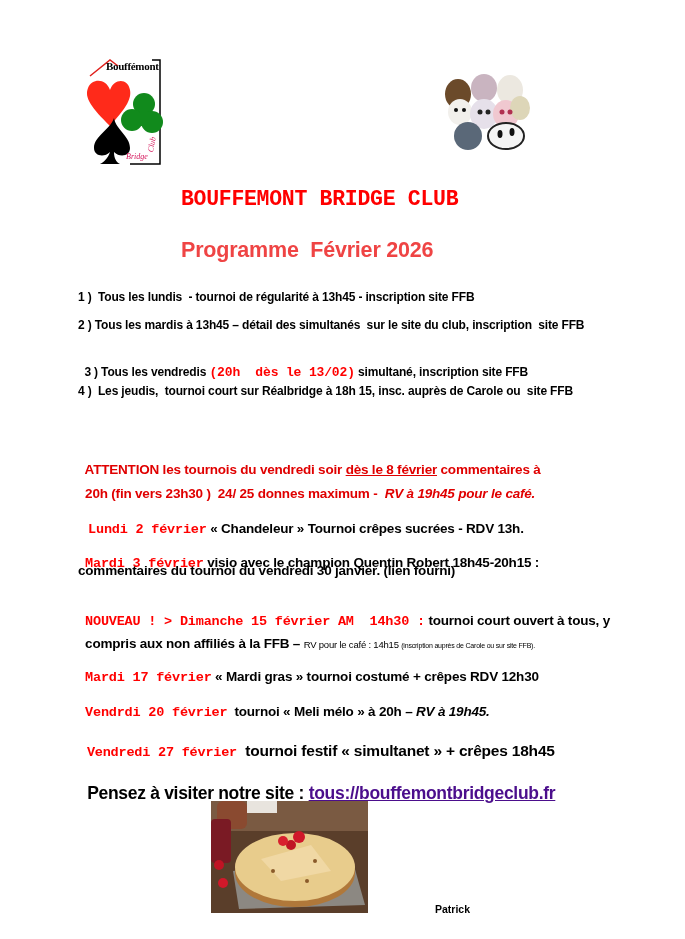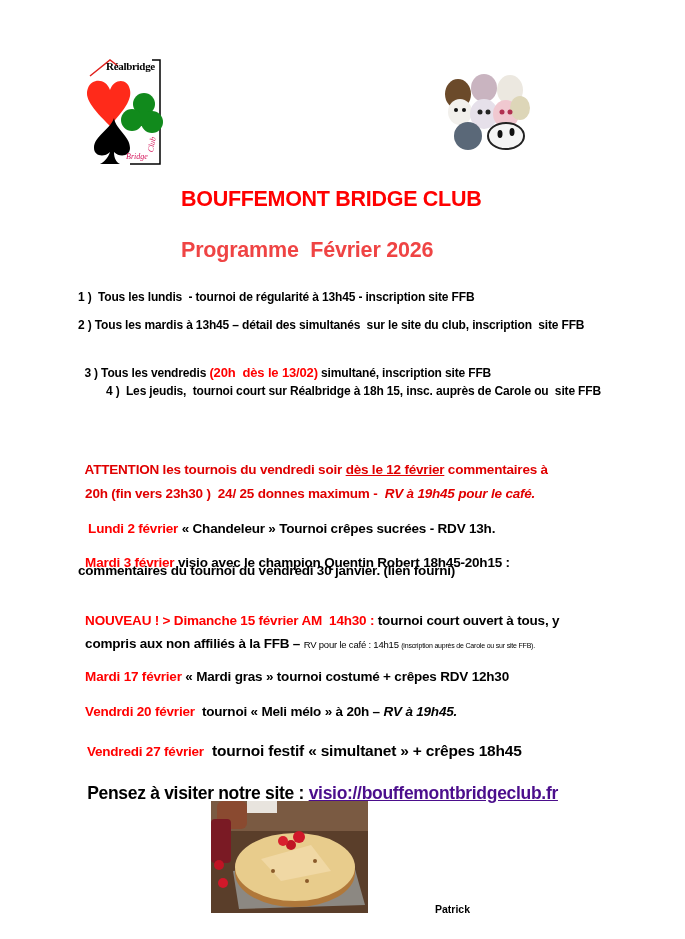--- a/index.html
+++ b/index.html
@@ -1,19 +1,19 @@
 <!DOCTYPE html>
 <html><head>
 <meta charset="utf-8">
 <style>
   html,body{margin:0;padding:0;background:#ffffff;}
   body{width:685px;height:939px;position:relative;overflow:hidden;font-family:"Liberation Sans","DejaVu Sans",sans-serif;color:#000;}
   .abs{position:absolute;white-space:nowrap;}
   .b{font-weight:bold;}
-  .red{color:#ff0000;}
+  .red{color:#ff0000;font-family:Liberation Mono, monospace;}
   .redd{color:#e00000;}
   .green{color:#ef4444;}
   .link{color:#4b0e8c;text-decoration:underline;}
   .u{text-decoration:underline;}
   .i{font-style:italic;}
   .f12{font-size:12px;letter-spacing:-0.15px;}
   .f13{font-size:13.5px;letter-spacing:-0.2px;}
   .f10{font-size:9.5px;}
   .f7{font-size:7px;}
 </style>
@@ -29,21 +29,21 @@
 
     <path d="M28,70 C10,52 2,42 6,32 C10,22 24,22 28,34 C32,22 46,22 48,34 C50,44 42,54 28,70 Z" fill="#ff2a1a"></path>
 
     <circle cx="62" cy="48" r="11" fill="#118a1c"></circle>
     <circle cx="50" cy="64" r="11" fill="#118a1c"></circle>
     <circle cx="70" cy="66" r="11" fill="#118a1c"></circle>
     <rect x="58" y="56" width="8" height="14" fill="#118a1c"></rect>
 
     <path d="M32,62 C28,74 12,80 12,92 C12,100 22,102 28,96 C26,102 22,106 18,108 L38,108 C34,106 32,102 32,96 C38,102 48,100 48,92 C48,80 34,74 32,62 Z" fill="#000"></path>
   </svg>
-  <span class="abs b" style="left:24px;top:4px;font-family:'Liberation Serif',serif;font-size:11px;letter-spacing:-0.3px;">Réalbridge</span>
+  <span class="abs b" style="left:24px;top:4px;font-family:'Liberation Serif',serif;font-size:11px;letter-spacing:-0.3px;">Bouffémont</span>
   <span class="abs i" style="left:44px;top:96px;font-family:'Liberation Serif',serif;font-size:8px;color:#d4145a;">Bridge</span>
   <span class="abs i" style="left:62px;top:84px;font-family:'Liberation Serif',serif;font-size:8px;color:#d4145a;transform:rotate(-80deg);">Club</span>
 </div>
 
 <div class="abs" style="left:440px;top:72px;width:92px;height:80px;">
   <svg width="92" height="80" viewBox="0 0 92 80">
     <ellipse cx="18" cy="22" rx="13" ry="15" fill="#6b4a2a"></ellipse>
     <ellipse cx="44" cy="16" rx="13" ry="14" fill="#c9b4c0"></ellipse>
     <ellipse cx="70" cy="18" rx="13" ry="15" fill="#ece8e0"></ellipse>
     <ellipse cx="20" cy="40" rx="12" ry="13" fill="#f2f0ec"></ellipse>
@@ -64,24 +64,24 @@
 </div>
 
 <div class="abs b red" style="left:181px;top:187px;font-size:21.5px;letter-spacing:-0.3px;">BOUFFEMONT BRIDGE CLUB</div>
 <div class="abs b green" style="left:181px;top:238px;font-size:21.5px;letter-spacing:-0.2px;white-space:pre;">Programme  Février 2026</div>
 
 <div class="abs b f12" style="left:78px;top:290px;white-space:pre;">1 )  Tous les lundis  - tournoi de régularité à 13h45 - inscription site FFB</div>
 <div class="abs b f12" style="left:78px;top:318px;white-space:pre;">2 ) Tous les mardis à 13h45 – détail des simultanés  sur le site du club, inscription  site FFB</div>
 <div class="abs b f12" style="left:78px;top:351px;white-space:pre;">
   <span>3 ) Tous les vendredis </span><span class="red" style="font-size:13px;">(20h  dès le 13/02)</span><span> simultané, inscription site FFB</span>
 </div>
-<div class="abs b f12" style="left:78px;top:384px;white-space:pre;margin-left:28px;">4 )  Les jeudis,  tournoi court sur Réalbridge à 18h 15, insc. auprès de Carole ou  site FFB</div>
+<div class="abs b f12" style="left:78px;top:384px;white-space:pre;">4 )  Les jeudis,  tournoi court sur Réalbridge à 18h 15, insc. auprès de Carole ou  site FFB</div>
 
 <div class="abs b f13 redd" style="left:78px;top:447px;white-space:pre;">
-  <span>ATTENTION les tournois du vendredi soir </span><span class="u">dès le 12 février</span><span> commentaires à</span>
+  <span>ATTENTION les tournois du vendredi soir </span><span class="u">dès le 8 février</span><span> commentaires à</span>
 </div>
 <div class="abs b f13 redd" style="left:78px;top:471px;white-space:pre;">
   <span>20h (fin vers 23h30 )  24/ 25 donnes maximum -  </span><span class="i">RV à 19h45 pour le café.</span>
 </div>
 
 <div class="abs b f13" style="left:81px;top:506px;white-space:pre;">
   <span class="red">Lundi 2 février</span><span> « Chandeleur » Tournoi crêpes sucrées - RDV 13h.</span>
 </div>
 
 <div class="abs b f13" style="left:78px;top:540px;white-space:pre;">
@@ -102,21 +102,21 @@
 
 <div class="abs b f13" style="left:78px;top:689px;white-space:pre;">
   <span class="red">Vendrdi 20 février</span><span>  tournoi « Meli mélo » à 20h – </span><span class="i">RV à 19h45.</span>
 </div>
 
 <div class="abs b" style="left:78px;top:724px;white-space:pre;">
   <span class="red f13">Vendredi 27 février</span><span style="font-size:15.5px;letter-spacing:-0.2px;margin-top:8px;">  tournoi festif « simultanet » + crêpes 18h45</span>
 </div>
 
 <div class="abs b" style="left:78px;top:762px;font-size:17.5px;letter-spacing:-0.3px;white-space:pre;">
-  <span>Pensez à visiter notre site : </span><a class="link">visio://bouffemontbridgeclub.fr</a>
+  <span>Pensez à visiter notre site : </span><a class="link">tous://bouffemontbridgeclub.fr</a>
 </div>
 
 <div class="abs" style="left:211px;top:801px;width:157px;height:112px;overflow:hidden;">
   <svg width="157" height="112" viewBox="0 0 157 112">
     <rect width="157" height="112" fill="#5a3e2a"></rect>
     <rect x="0" y="0" width="157" height="30" fill="#7a5a42"></rect>
     <rect x="6" y="0" width="30" height="28" rx="6" fill="#8a4a30"></rect>
     <rect x="36" y="0" width="30" height="12" fill="#e8e4de"></rect>
     <rect x="0" y="18" width="20" height="44" rx="4" fill="#7a1a24"></rect>
     <path d="M22,70 L140,54 L154,104 L28,108 Z" fill="#8c8882"></path>

